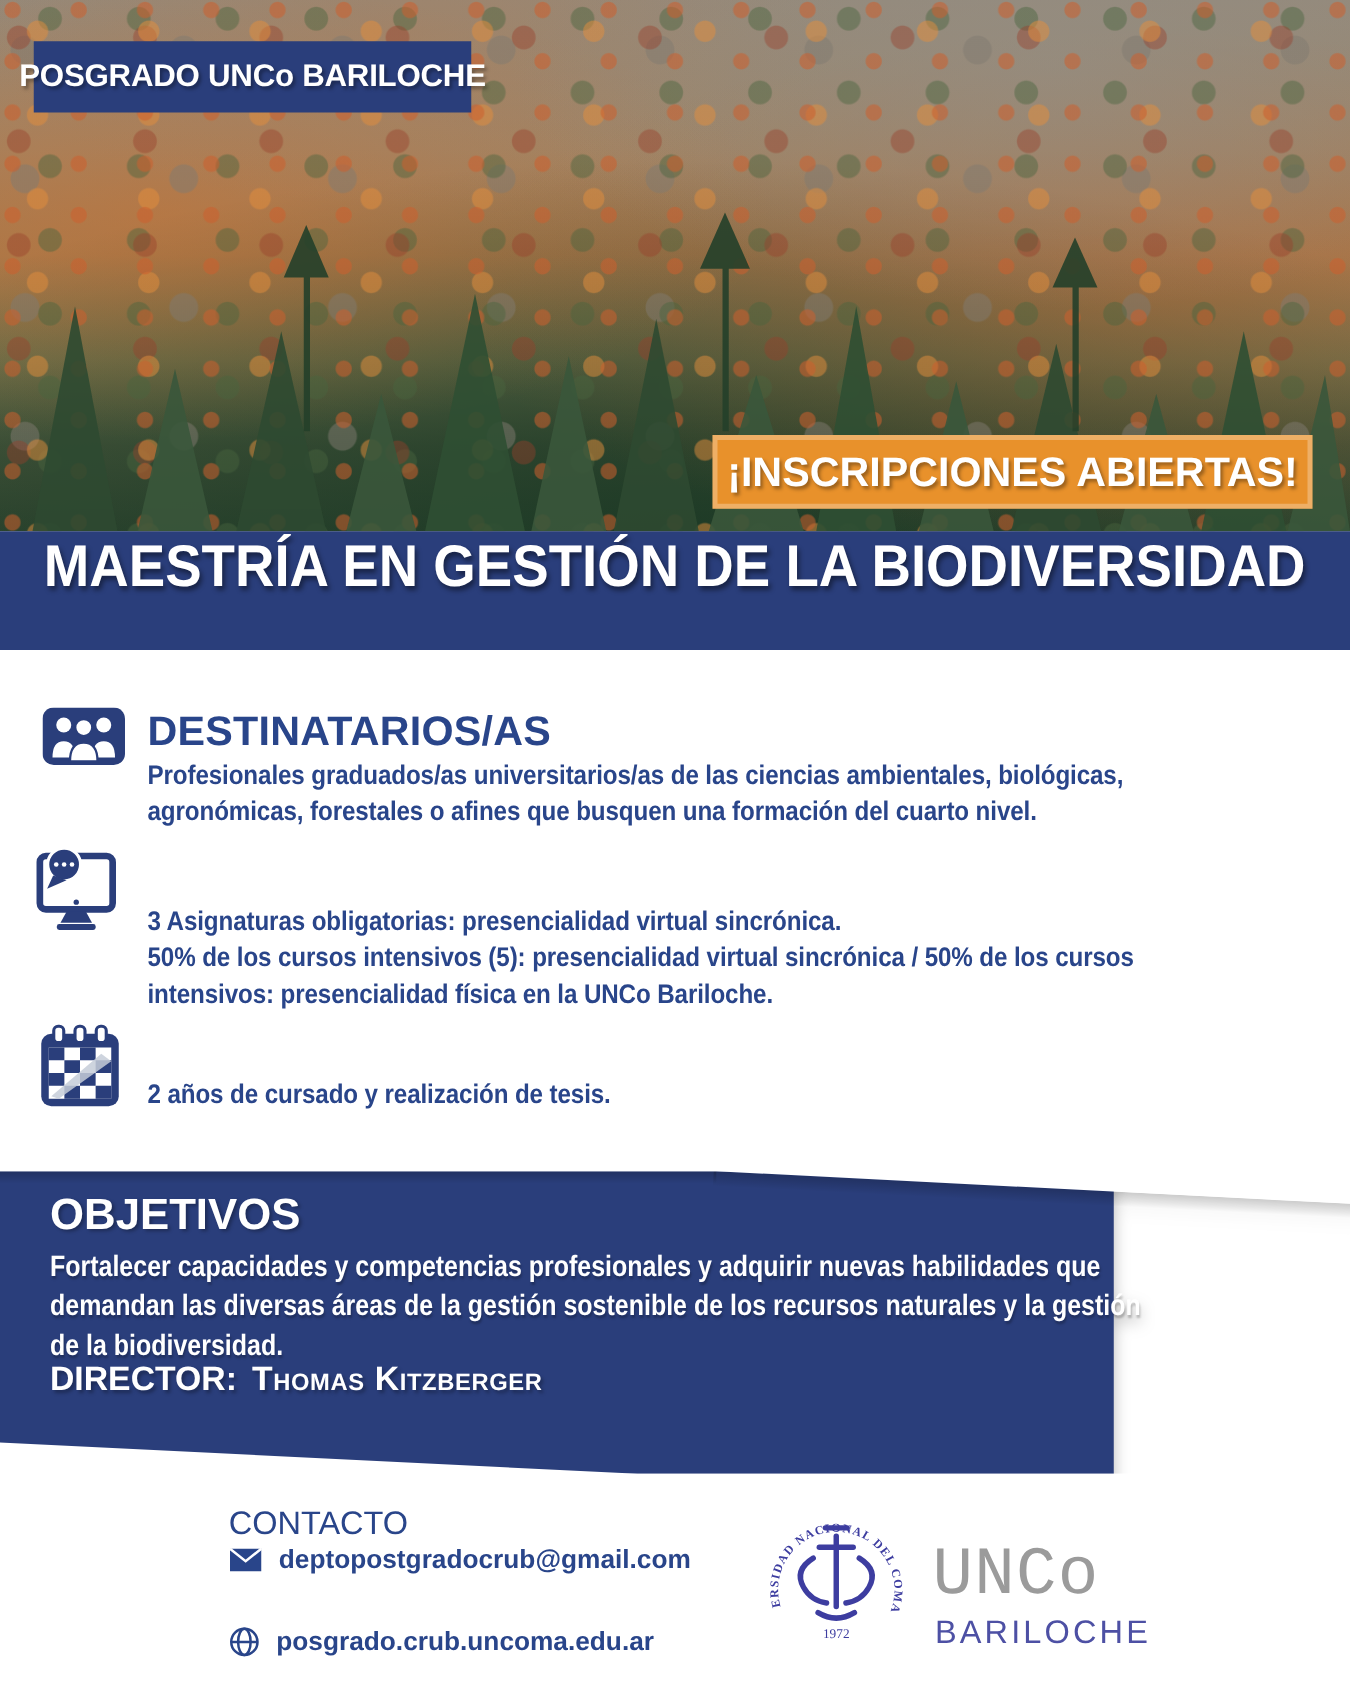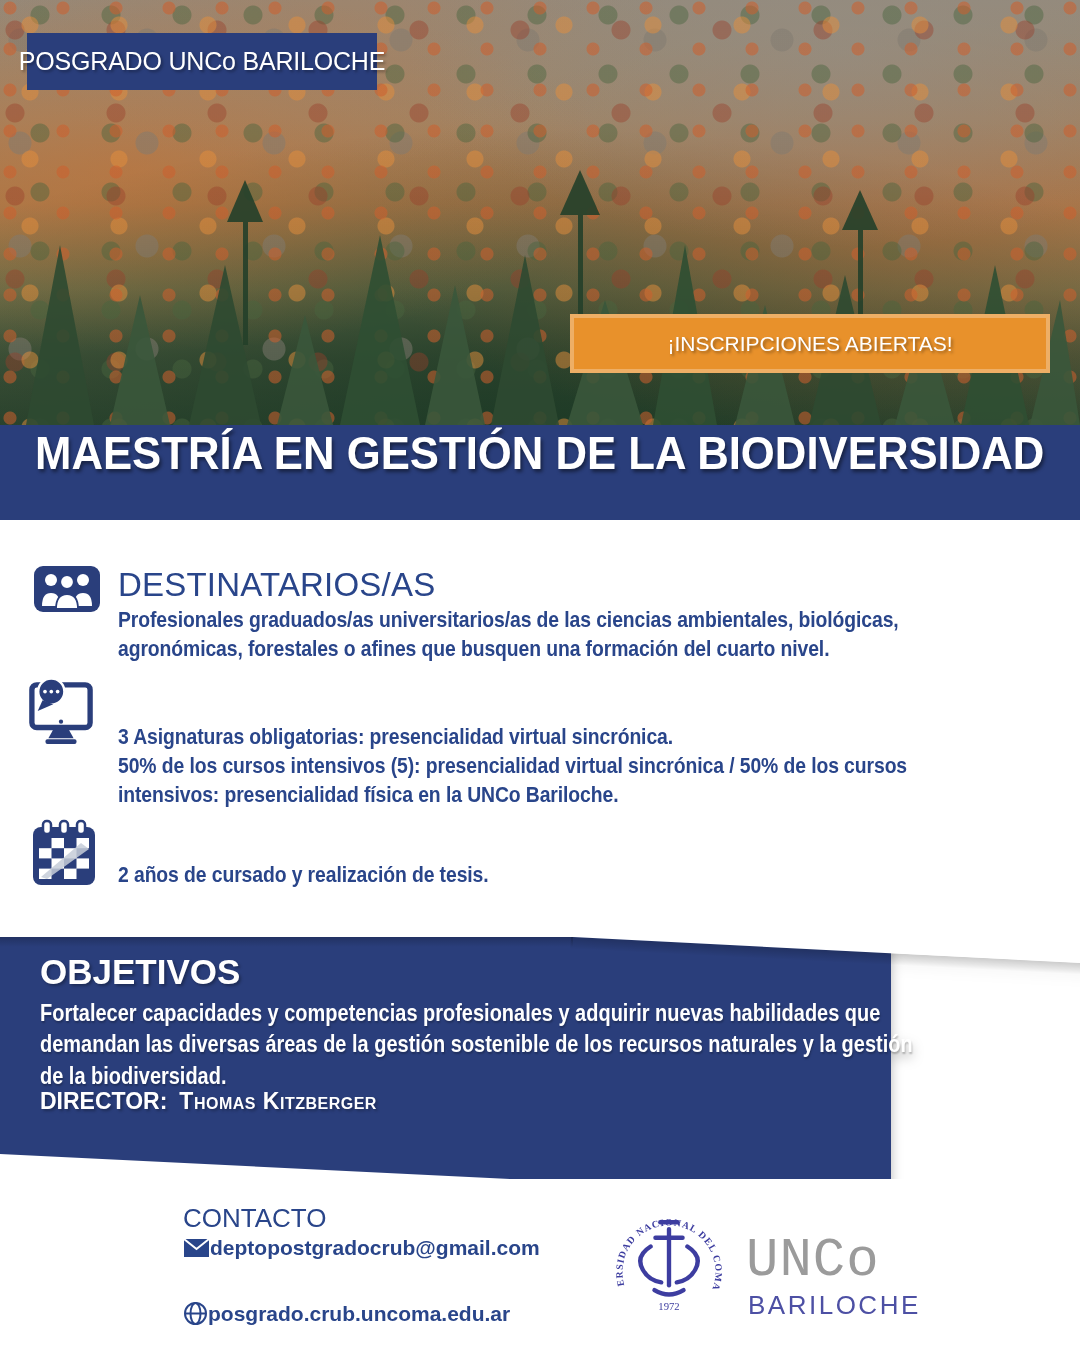--- a/index.html
+++ b/index.html
@@ -27,58 +27,58 @@
       radial-gradient(circle at 30px 25px, rgba(228,142,60,.5) 0 8px, transparent 9px),
       radial-gradient(circle at 15px 30px, rgba(152,62,42,.42) 0 9px, transparent 10px),
       radial-gradient(circle at 40px 15px, rgba(72,100,62,.45) 0 9px, transparent 10px),
       radial-gradient(circle at 20px 40px, rgba(128,122,112,.5) 0 11px, transparent 12px);
     background-size:53px 41px,89px 67px,101px 83px,71px 59px,127px 103px;
   }
   .trees{position:absolute;left:0;top:0;width:100%;height:100%}
 
   
   .badge{position:absolute;display:flex;align-items:center;justify-content:center;
-    color:#fff;font-weight:normal;text-shadow:2px 2px 3px rgba(0,0,0,.35);white-space:nowrap}
+    color:#fff;font-weight:bold;text-shadow:2px 2px 3px rgba(0,0,0,.35);white-space:nowrap}
   .badge-posgrado{left:27px;top:33px;width:350px;height:57px;background:var(--navy);font-size:25px;letter-spacing:-.2px}
-  .badge-inscripciones{left:570px;top:314px;width:480px;height:59px;background:var(--orange);
-    border:4px solid rgba(255,255,255,.28);font-size:21px}
+  .badge-inscripciones{left:570px;top:348px;width:480px;height:59px;background:var(--orange);
+    border:4px solid rgba(255,255,255,.28);font-size:33px}
 
   
   .banner{position:absolute;left:0;top:425px;width:1080px;height:95px;background:var(--navy);
     display:flex;align-items:flex-start;justify-content:center}
   .banner h1{color:#fff;font-size:47px;font-weight:bold;white-space:nowrap;
     transform:scaleX(.93);text-shadow:2px 3px 4px rgba(0,0,0,.45);letter-spacing:0}
 
   
   .info-icon{position:absolute}
-  .info-heading{position:absolute;color:var(--text-blue);font-weight:normal;font-size:33px;letter-spacing:.2px}
+  .info-heading{position:absolute;color:var(--text-blue);font-weight:bold;font-size:33px;letter-spacing:.2px}
   .info-body{position:absolute;color:var(--text-blue);font-weight:bold;font-size:21.5px;line-height:1.36;
     white-space:pre-line;transform:scaleX(.9);transform-origin:left top;width:1060px;letter-spacing:-.1px}
 
   
   .objetivos{position:absolute;left:0;top:920px;width:891px;height:272px;background:var(--navy);
     clip-path:polygon(0 17px,573px 17px,1080px 43px,1080px 259px,510px 259px,0 234px);
     filter:drop-shadow(0 6px 6px rgba(0,0,0,.28))}
   .objetivos::before{content:"";position:absolute;left:0;top:17px;width:573px;height:10px;
     background:linear-gradient(180deg,rgba(0,0,0,.2),transparent)}
   .objetivos::after{content:"";position:absolute;left:571px;top:17px;width:520px;height:12px;
     background:linear-gradient(180deg,rgba(0,0,0,.2),transparent);
     transform:rotate(2.9deg);transform-origin:left top}
   .objetivos h2{position:absolute;left:40px;top:32px;color:#fff;font-size:35px;font-weight:bold;
     text-shadow:2px 2px 3px rgba(0,0,0,.3)}
   .objetivos .obj-body{position:absolute;left:40px;top:78px;color:#fff;font-weight:bold;font-size:23.5px;
     line-height:1.33;white-space:pre-line;transform:scaleX(.85);transform-origin:left top;width:1230px;
     text-shadow:1px 2px 2px rgba(0,0,0,.25)}
-  .director{position:absolute;left:40px;top:168px;color:#fff;font-weight:bold;font-size:23px;
+  .director{position:absolute;left:40px;top:168px;color:#fff;font-weight:bold;font-size:27px;
     text-shadow:2px 2px 3px rgba(0,0,0,.3)}
   .director .sc{font-variant:small-caps;margin-left:12px;letter-spacing:.5px}
 
   
   .contact-heading{position:absolute;left:183px;top:1203px;color:var(--text-blue);font-size:26px;font-weight:normal}
-  .contact-row{position:absolute;left:183px;display:flex;align-items:center;
+  .contact-row{position:absolute;left:183px;display:flex;align-items:center;gap:13px;
     color:var(--text-blue);font-weight:bold;font-size:21px}
   .contact-row svg{flex:0 0 auto}
   .row-email{top:1236px}.row-phone{top:1267px}.row-web{top:1301px}
 
   .seal{position:absolute;left:606px;top:1198px}
   .unco-name{position:absolute;left:746px;top:1230px;font-family:Liberation Mono, monospace;
     font-size:54px;color:var(--unco-gray);letter-spacing:1px}
   .unco-campus{position:absolute;left:748px;top:1290px;font-size:26px;color:var(--bariloche-purple);
     letter-spacing:2.5px}
 </style>

